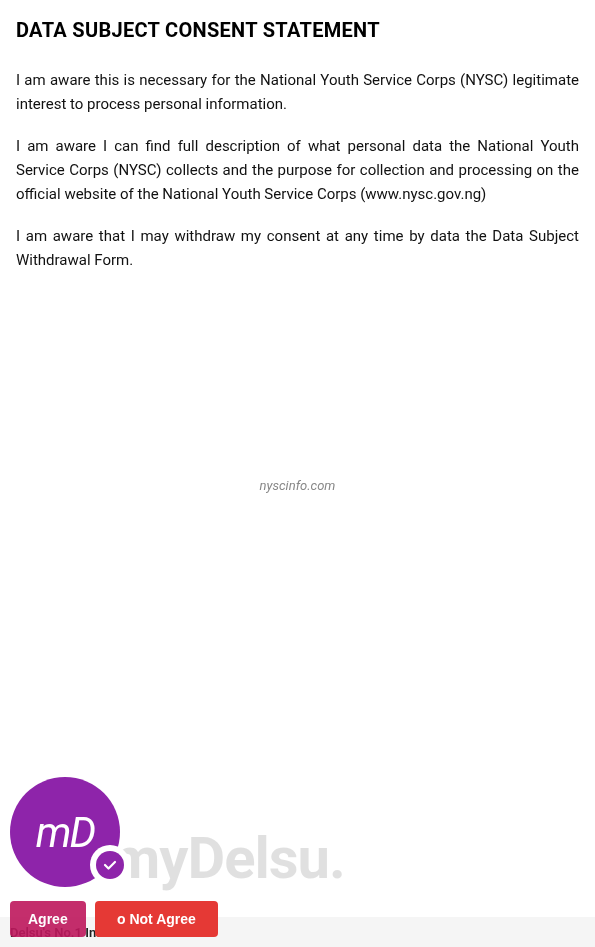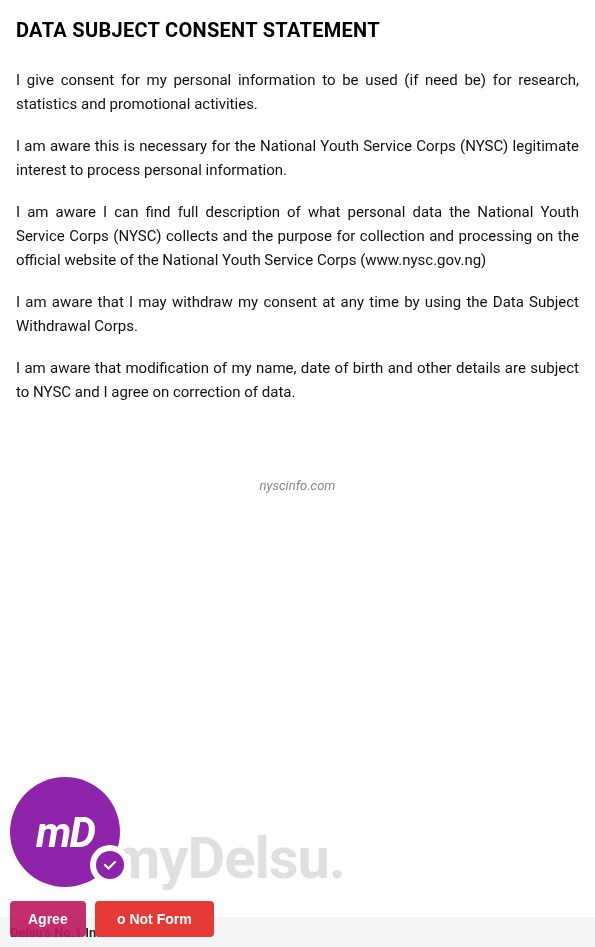--- a/index.html
+++ b/index.html
@@ -81,21 +81,21 @@
       border-radius: 50%;
       background: #8e24aa;
       display: flex;
       align-items: center;
       justify-content: center;
       z-index: 20;
     }
 
     .logo-md {
       font-size: 42px;
-      font-weight: 700;
+      font-weight: 400;
       color: #ffffff;
       letter-spacing: -2px;
       font-style: italic;
     }
 
     .logo-checkmark {
       position: absolute;
       bottom: 62px;
       left: 90px;
       width: 40px;
@@ -199,33 +199,31 @@
 
 <div class="page-container">
 
   <div class="title-bar">
     <h1 class="title-text">DATA SUBJECT CONSENT STATEMENT</h1>
   </div>
 
   <div class="content-area">
 
 
-    <p class="paragraph">I give consent for my personal information to be used (if need be) for research, statistics and promotional activities.</p>
 
     <p class="paragraph">I am aware this is necessary for the National Youth Service Corps (NYSC) legitimate interest to process personal information.</p>
 
     <div class="watermark">
       <span>nyscinfo.com</span>
     </div>
 
     <p class="paragraph">I am aware I can find full description of what personal data the National Youth Service Corps (NYSC) collects and the purpose for collection and processing on the official website of the National Youth Service Corps (www.nysc.gov.ng)</p>
 
-    <p class="paragraph">I am aware that I may withdraw my consent at any time by using the Data Subject Withdrawal Corps.</p>
-
-    <p class="paragraph">I am aware that modification of my name, date of birth and other details are subject to NYSC and I agree on correction of data.</p>
+    <p class="paragraph">I am aware that I may withdraw my consent at any time by data the Data Subject Withdrawal Form.</p>
+
 
   </div>
 
   <div class="bottom-overlay">
 
     <div class="logo-circle">
       <span class="logo-md">mD</span>
     </div>
 
     <div class="logo-checkmark">
@@ -235,21 +233,21 @@
         </svg>
       </div>
     </div>
 
     <div class="brand-text-overlay">
       <span class="brand-text-main">myDelsu.</span>
     </div>
 
     <button class="btn-agree">Agree</button>
 
-    <button class="btn-not-agree">o Not Form</button>
+    <button class="btn-not-agree">o Not Agree</button>
 
   </div>
 
   <div class="delsu-info-bar">
     <span class="delsu-info-text">Delsu's No.1 Informat:</span>
   </div>
 
 </div>
 
 </body></html>

